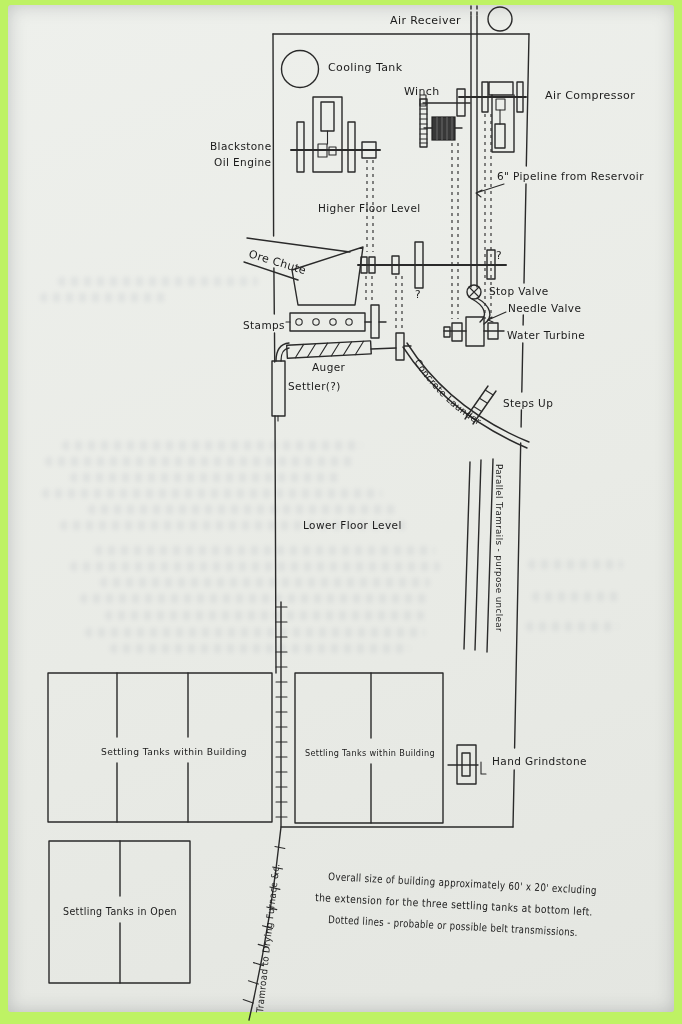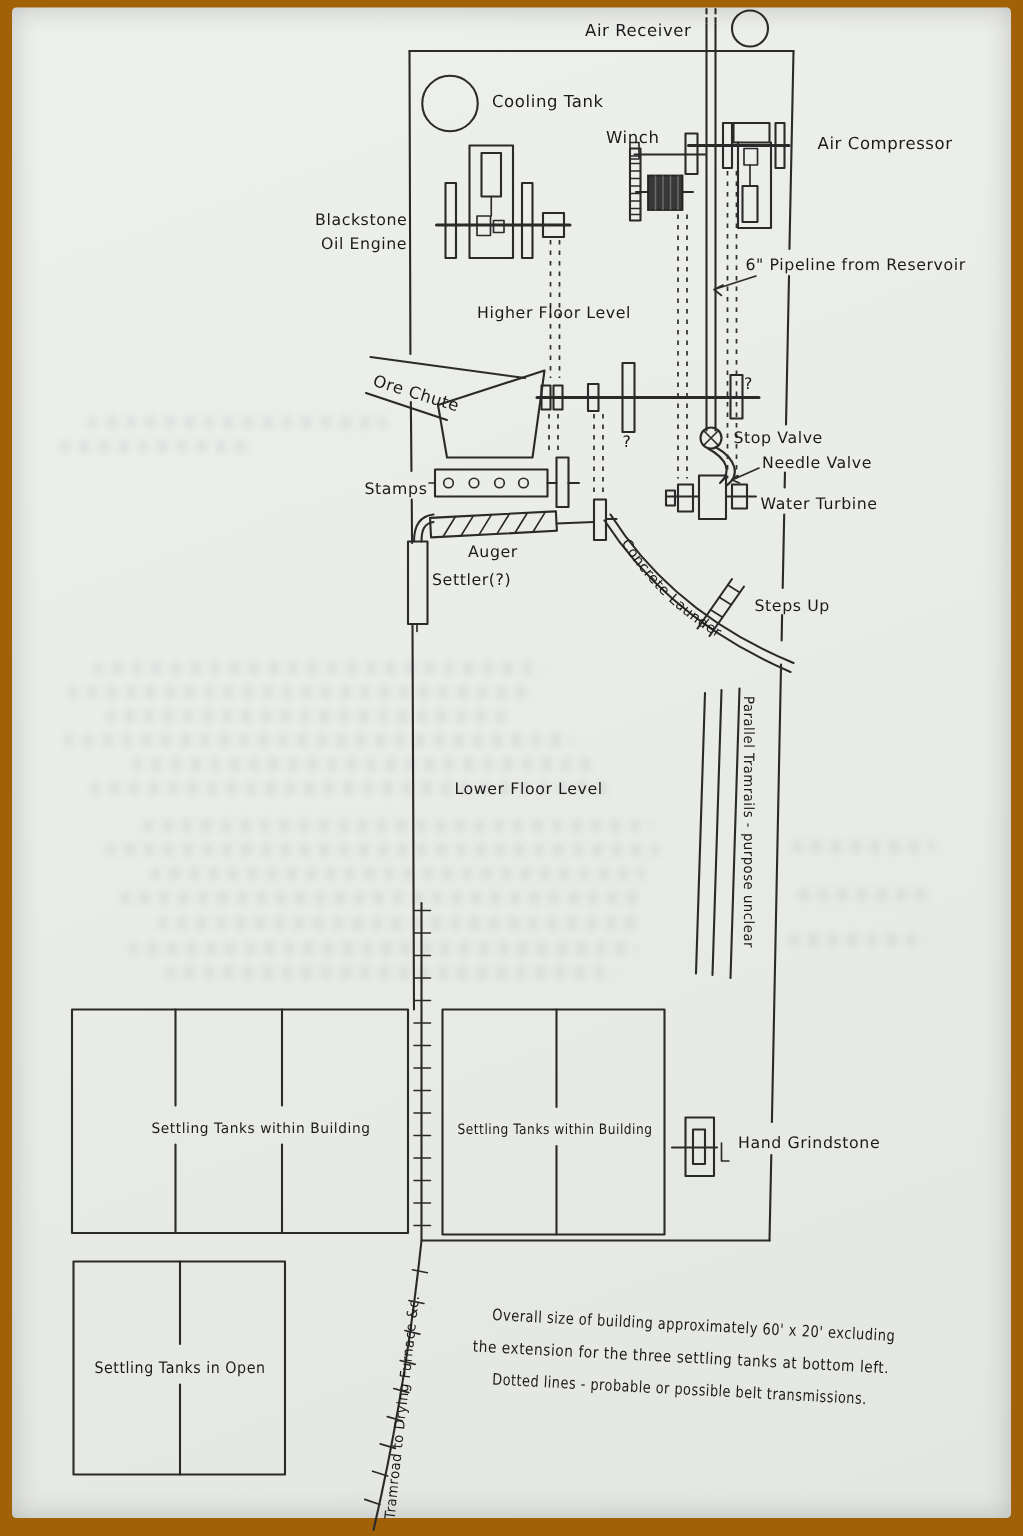--- a/index.html
+++ b/index.html
@@ -1,16 +1,16 @@
 <!DOCTYPE html>
 <html><head>
 <meta charset="utf-8">
 <style>
   html,body{margin:0;padding:0;background:#000;}
-  .photo{position:relative;width:682px;height:1024px;background:#a16207;overflow:hidden;
+  .photo{position:relative;width:682px;height:1024px;background:#bef264;overflow:hidden;
          font-family:"DejaVu Sans",sans-serif;}
   .page{position:absolute;left:8px;top:5px;width:666px;height:1007px;border-radius:3px;
         background:linear-gradient(160deg,#eef0ec 0%,#e9ebe6 55%,#e4e6e1 100%);
         box-shadow:inset 0 0 18px rgba(60,65,70,.25);}
   .ghost{position:absolute;height:9px;border-radius:4px;opacity:.5;filter:blur(2.2px);
          background:repeating-linear-gradient(90deg,rgba(96,106,132,.17) 0 7px,rgba(96,106,132,0) 7px 13px);}
   svg{position:absolute;left:0;top:0;}
   .ink{stroke:#2a2a2a;fill:none;stroke-width:1.4;stroke-linecap:round;stroke-linejoin:round;}
   .thick{stroke-width:2;}
   .thin{stroke-width:1.1;}

